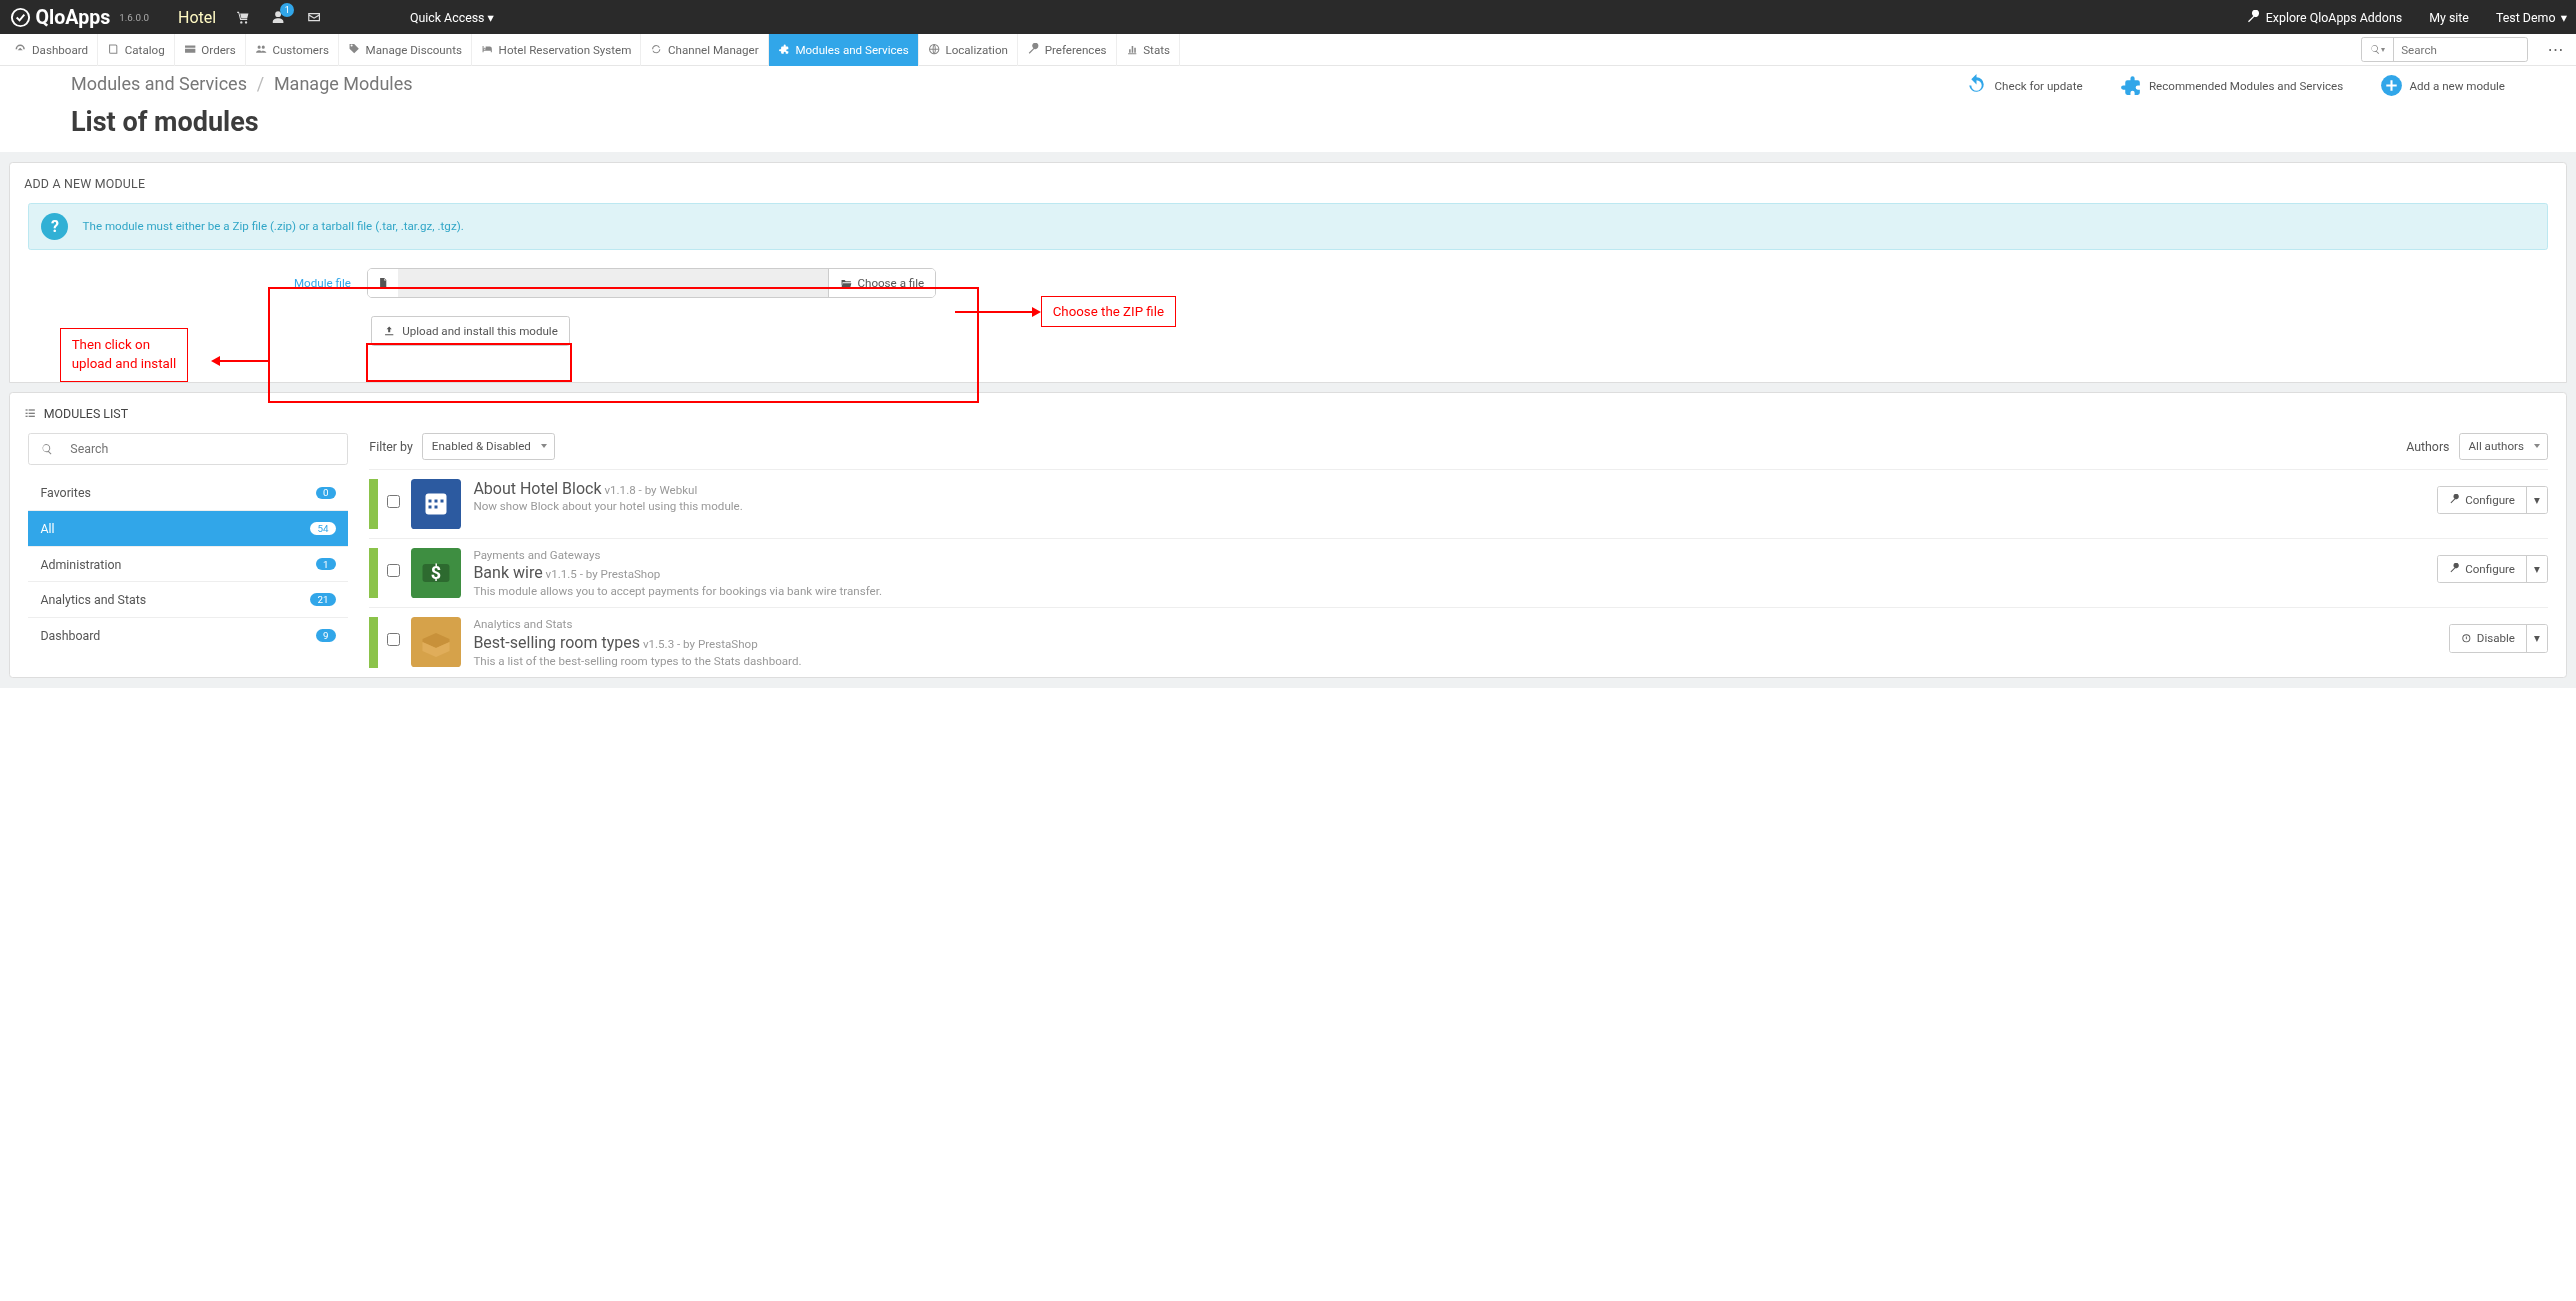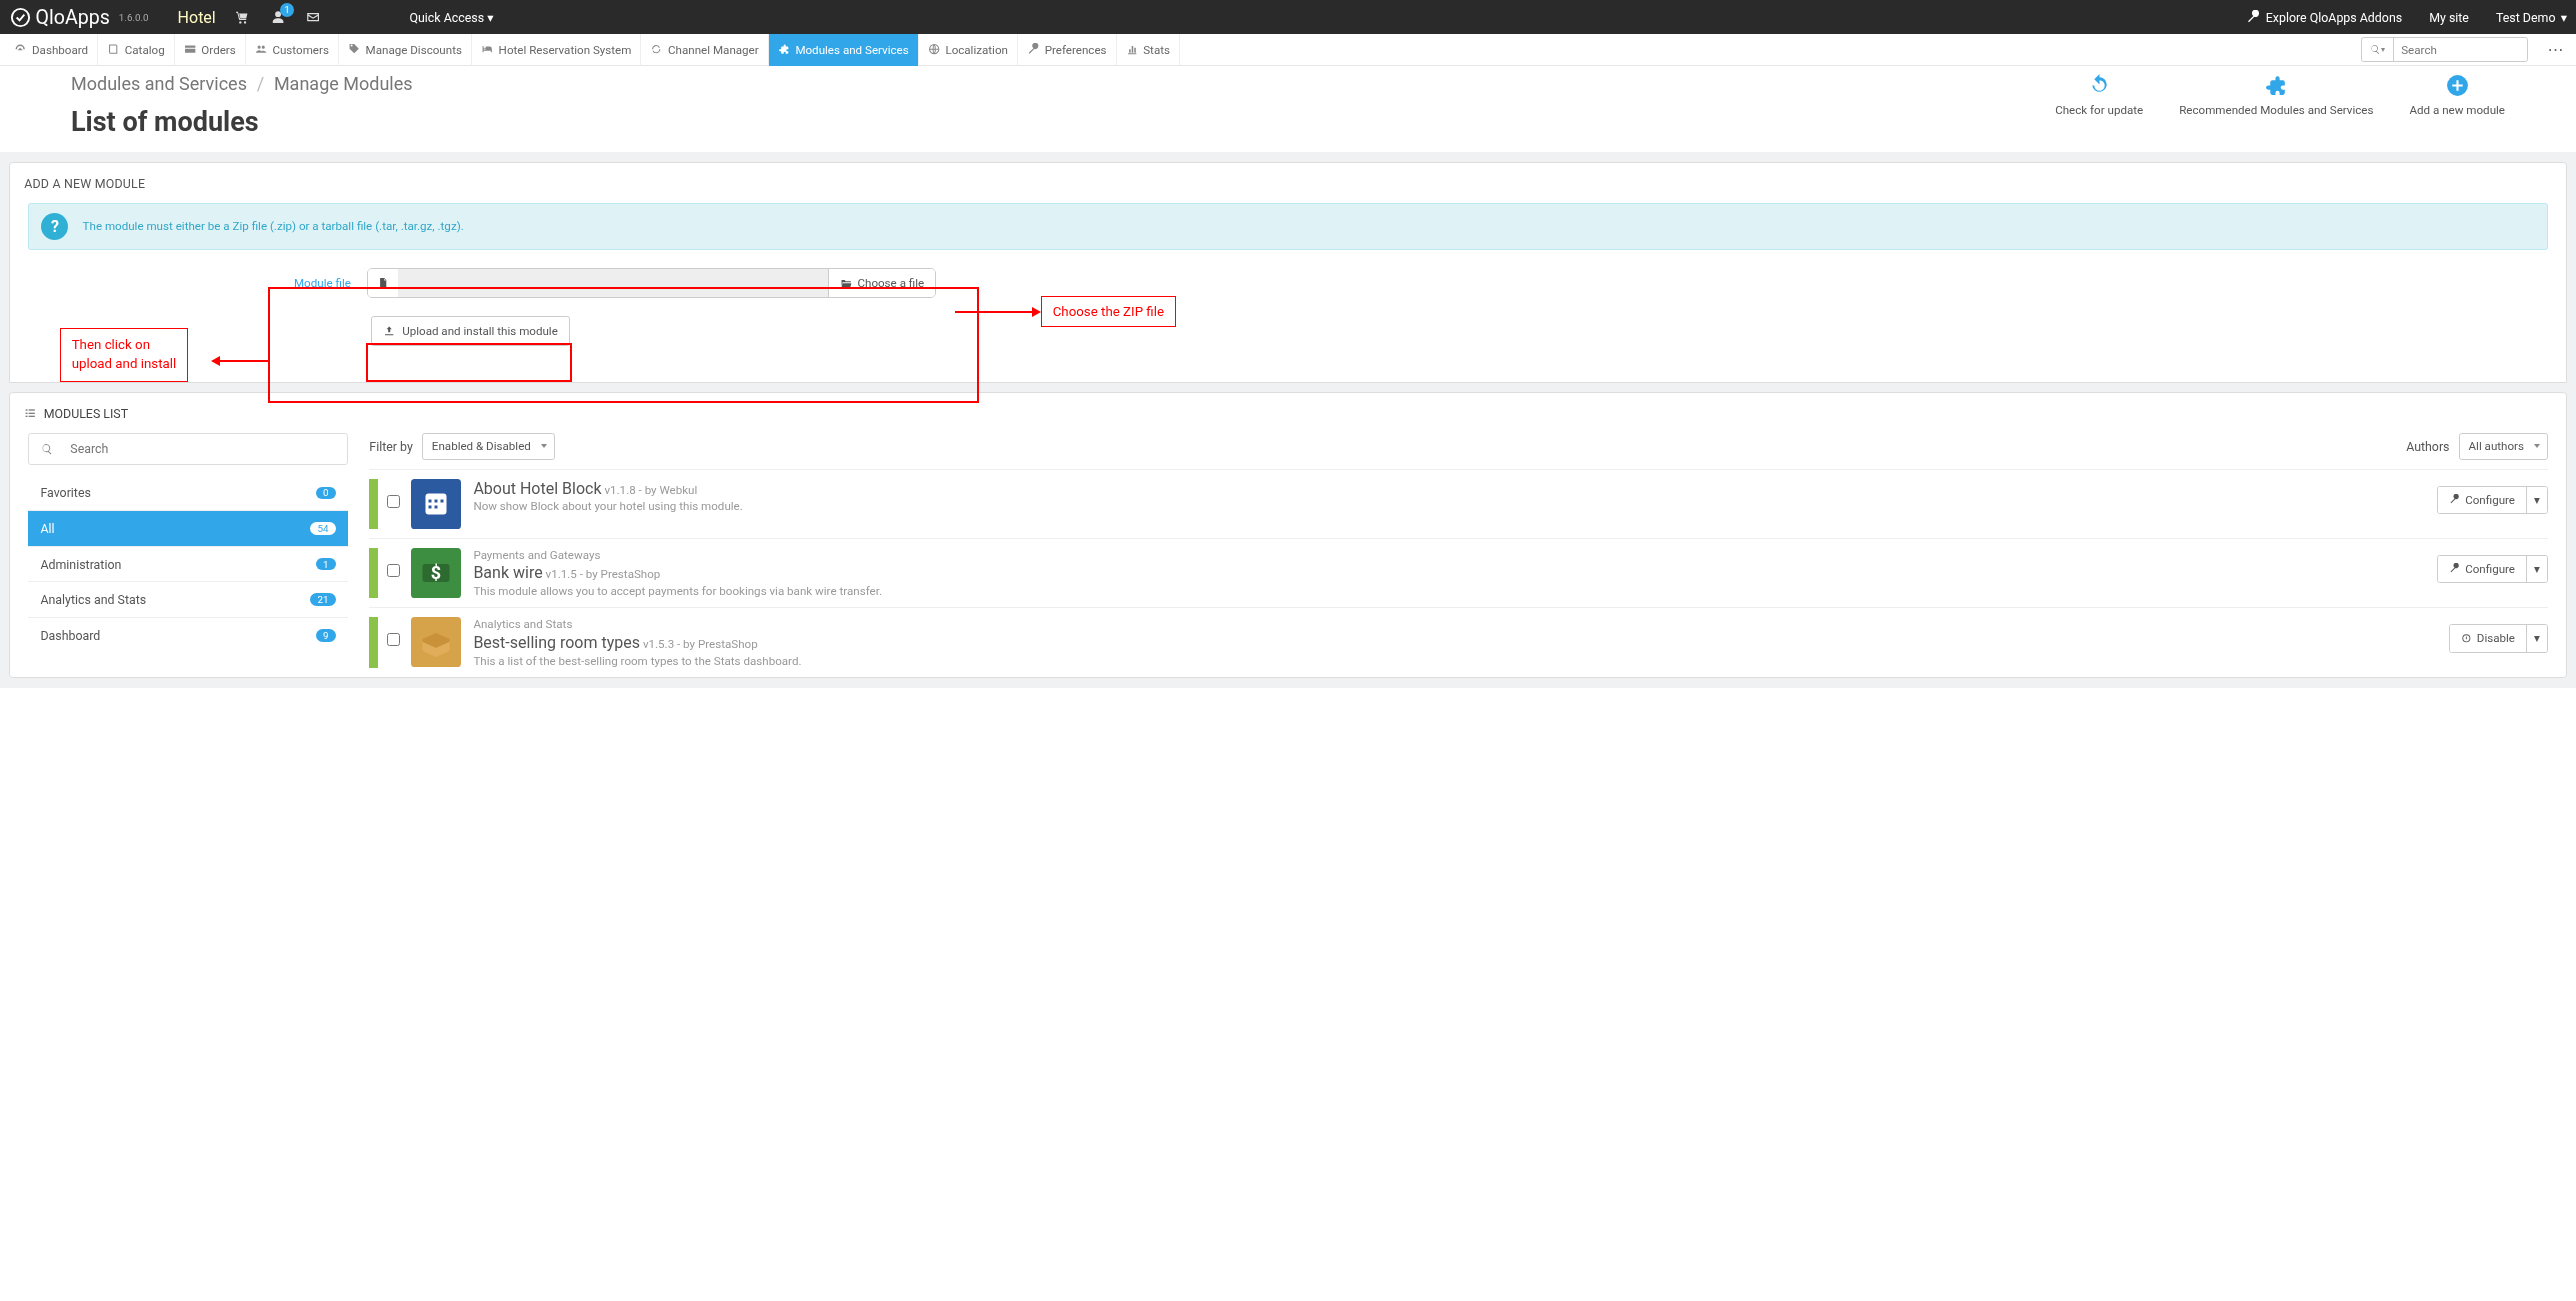--- a/index.html
+++ b/index.html
@@ -1,20 +1,20 @@
 <!DOCTYPE html>
 <html style="font-size:14.2px"><head>
 <meta charset="utf-8">
 <style>
 *{margin:0;padding:0;box-sizing:border-box;font-family:-apple-system,BlinkMacSystemFont,"Segoe UI",Roboto,Helvetica,Arial,sans-serif}
 body{background:#fff;color:#555;font-size:11.6px}
 .topbar{background:#2a2a2a;color:#fff;height:34px;display:flex;align-items:center;padding:0 9px;font-size:12.4px}
 .logo-wrap{display:flex;align-items:center;gap:3.6px}
 .logo-svg{width:23px;height:23px}
-.logo-text{font-size:19.6px;font-weight:400;color:#fff}
+.logo-text{font-size:19.6px;font-weight:700;color:#fff}
 .version{color:#aaa;font-size:9.8px;margin-left:5.3px}
 .topbar .hotel{margin-left:29px;font-size:16px;color:#fef9c3}
 .topbar .icons{display:flex;align-items:center;gap:21.3px;margin-left:19.6px;color:#ddd}
 .topbar .icons .ic{width:14.2px;height:14.2px;fill:#ddd}
 .badge{position:absolute;top:-7.1px;right:-9px;background:#31a6e9;color:#fff;border-radius:50%;width:14.2px;height:14.2px;font-size:9px;display:flex;align-items:center;justify-content:center}
 .ic-wrap{position:relative}
 .quick{margin-left:89px;color:#fff;font-size:12.4px}
 .topbar .right{margin-left:auto;display:flex;align-items:center;gap:27px;color:#fff;font-size:12.4px}
 .topbar .right .item{display:flex;align-items:center;gap:5.3px}
 
@@ -28,21 +28,21 @@
 .search-box .mag{width:32px;border-right:0.9px solid #ccc;height:100%;display:flex;align-items:center;justify-content:center}
 .search-box input{border:none;outline:none;width:133px;padding:0 7.1px;font-size:11.6px;color:#555}
 .more{margin-left:12.4px;padding:0 7.1px;font-size:16px;color:#666;cursor:pointer}
 
 .header-area{padding:7.1px 71px 14.2px}
 .breadcrumb{color:#777;font-size:18px;margin-bottom:12px}
 .breadcrumb .sep{color:#bbb;margin:0 5.3px}
 .page-title{font-size:27px;color:#3c3c3c;font-weight:700}
 .header-row{display:flex;align-items:flex-start}
 .header-actions{margin-left:auto;display:flex;gap:36px;text-align:center}
-.ha-item{display:flex;flex-direction:column;align-items:center;gap:5.3px;color:#555;font-size:11.6px;cursor:pointer}
+.ha-item{display:flex;flex-direction:row;align-items:center;gap:5.3px;color:#555;font-size:11.6px;cursor:pointer}
 .ha-icon{width:25px;height:25px;fill:#31a6e9}
 
 .panel{border:0.9px solid #ddd;background:#fff;margin:9px 9px;border-radius:3.6px 3.6px 0 0}
 .panel-gray{background:#eff1f2;border:none;padding:0 0}
 .panel-head{padding:12.4px 14.2px;color:#555;font-size:12.4px;letter-spacing:0.2px}
 .info-box{background:#dff3f7;border:0.9px solid #bce8f1;color:#31708f;display:flex;align-items:center;gap:14.2px;margin:0 18px 18px;padding:9px 12.4px;border-radius:2.7px}
 .info-q{width:27px;height:27px;border-radius:50%;background:#31b0d5;color:#fff;display:flex;align-items:center;justify-content:center;font-size:16px;font-weight:700}
 .info-text{color:#31a6c7;font-size:11.6px}
 
 .upload-row{display:flex;align-items:center;gap:16px;margin:0 0 9px 284px}

